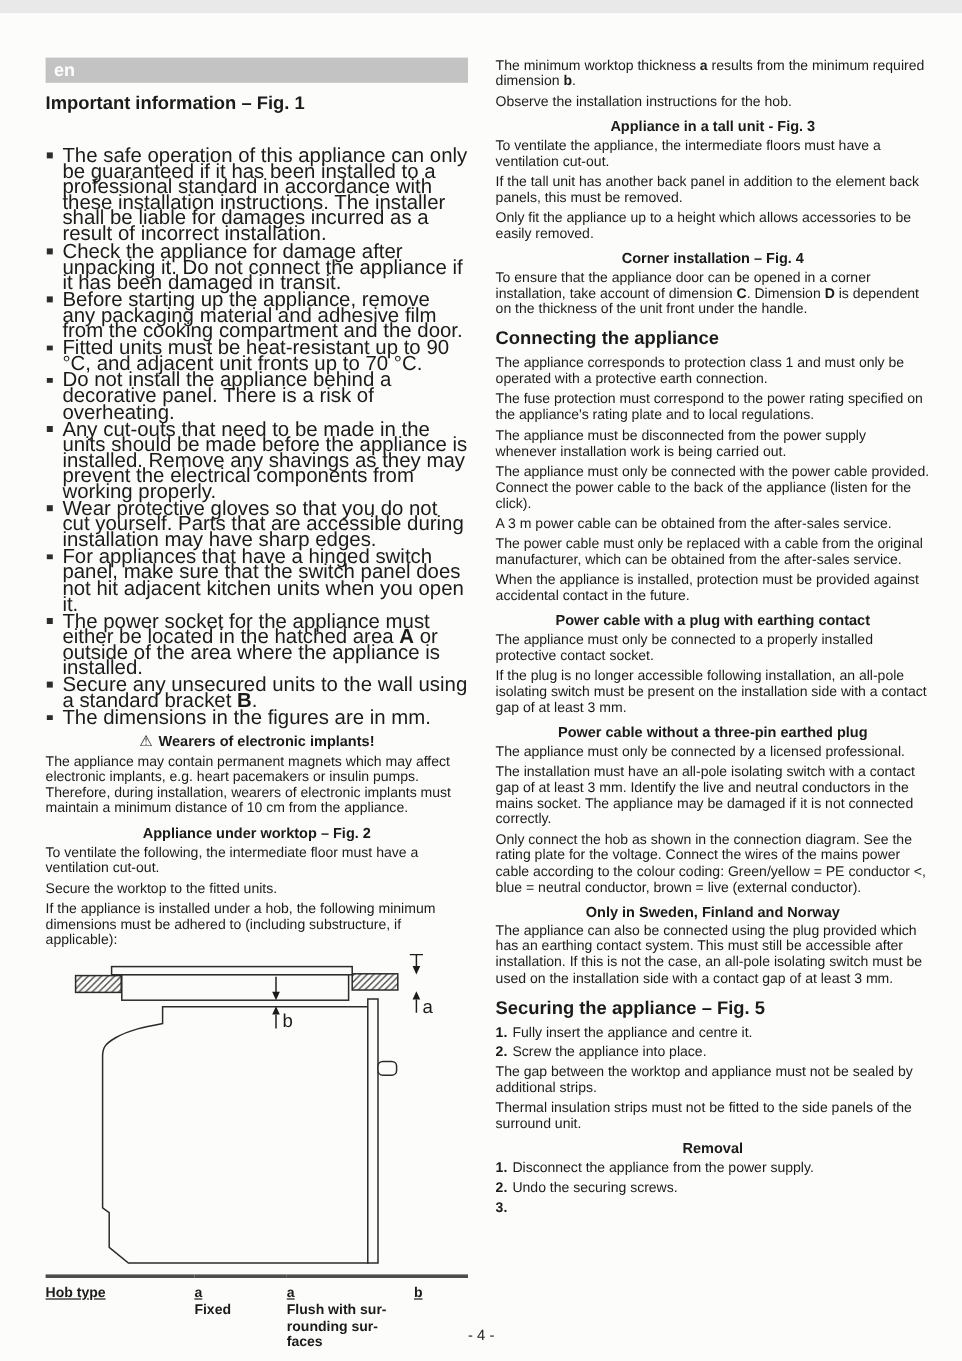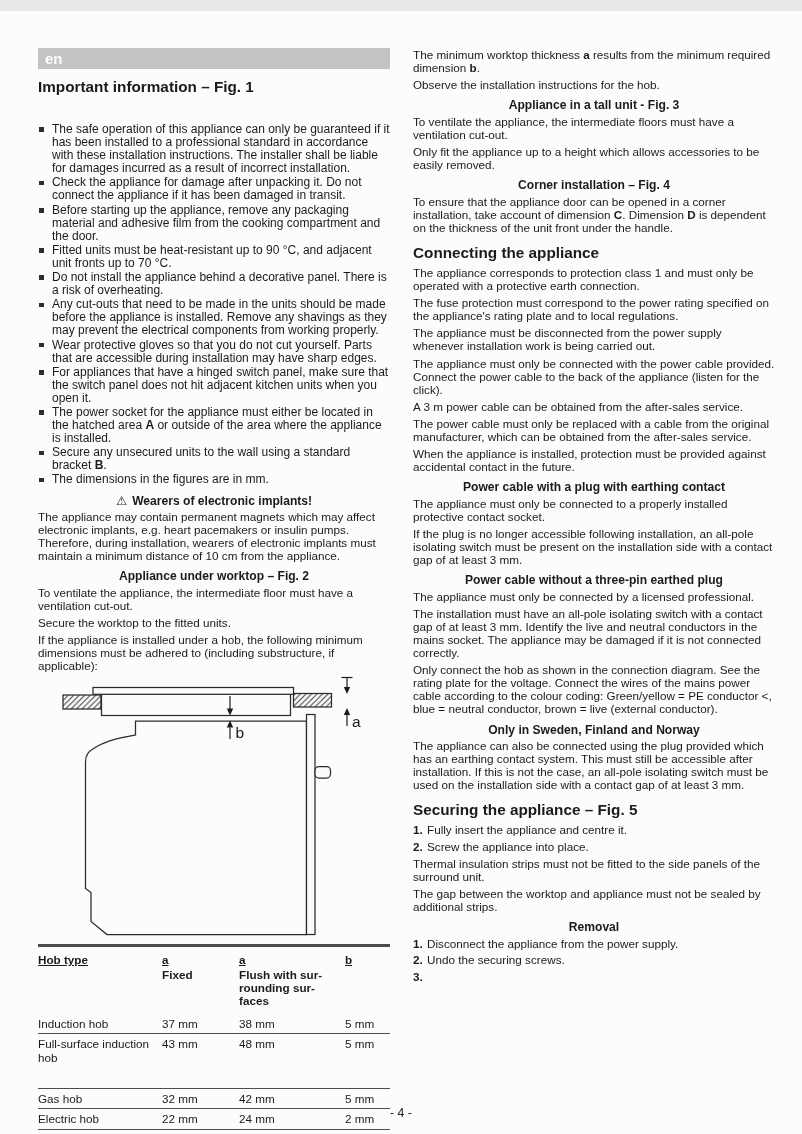--- a/index.html
+++ b/index.html
@@ -18,21 +18,21 @@
     box-sizing:border-box; margin-bottom:9px;
   }
 
   .blocks p { font-size:11.7px; line-height:13.1px; margin:0 0 4px; }
   .blocks h1 { font-size:15.3px; line-height:18px; margin:10px 0 4px; font-weight:bold; }
   .blocks > h1:first-child { margin-top:0; margin-bottom:27px; }
   .blocks h2 { font-size:12.1px; line-height:14px; margin:7px 0 2.5px; font-weight:bold;text-align:center; }
   .warn-icon { font-family:"DejaVu Sans",sans-serif; font-size:12.5px; margin-right:5px; font-weight:normal; }
 
   ul.bullets { list-style:none; margin:0 0 2px; padding:0; }
-  ul.bullets li { font-size:12px; line-height:13.1px; padding-left:14px; position:relative; margin:0 0 1px; }
+  ul.bullets li { font-size:17px; line-height:13.1px; padding-left:14px; position:relative; margin:0 0 1px; }
   .bullet-sq { position:absolute; left:1px; top:4.4px; width:4.6px; height:4.6px; background:#2d2d2d; }
 
   .ol-item { font-size:11.7px; line-height:13.1px; padding-left:14px; position:relative; margin:0 0 3.5px; }
   .ol-num { position:absolute; left:0; font-weight:bold; }
 
   .figure { margin-top:2px; }
   .figure svg { display:block; }
 
   table.hob-table { width:100%; border-collapse:collapse; border-top:3px solid #4c4c4c; margin-top:4px; table-layout:fixed; }
   .hob-table th, .hob-table td {
@@ -65,21 +65,21 @@
             <li><span class="bullet-sq"></span><span>Any cut-outs that need to be made in the units should be made before the appliance is installed. Remove any shavings as they may prevent the electrical components from working properly.</span></li>
             <li><span class="bullet-sq"></span><span>Wear protective gloves so that you do not cut yourself. Parts that are accessible during installation may have sharp edges.</span></li>
             <li><span class="bullet-sq"></span><span>For appliances that have a hinged switch panel, make sure that the switch panel does not hit adjacent kitchen units when you open it.</span></li>
             <li><span class="bullet-sq"></span><span>The power socket for the appliance must either be located in the hatched area <b>A</b> or outside of the area where the appliance is installed.</span></li>
             <li><span class="bullet-sq"></span><span>Secure any unsecured units to the wall using a standard bracket <b>B</b>.</span></li>
             <li><span class="bullet-sq"></span><span>The dimensions in the figures are in mm.</span></li>
           </ul>
           <h2><span class="warn-icon">⚠</span>Wearers of electronic implants!</h2>
           <p>The appliance may contain permanent magnets which may affect electronic implants, e.g. heart pacemakers or insulin pumps. Therefore, during installation, wearers of electronic implants must maintain a minimum distance of 10 cm from the appliance.</p>
           <h2>Appliance under worktop – Fig. 2</h2>
-          <p>To ventilate the appliance, the intermediate floor must have a ventilation cut-out.</p>
+          <p>To ventilate the following, the intermediate floor must have a ventilation cut-out.</p>
           <p>Secure the worktop to the fitted units.</p>
           <p>If the appliance is installed under a hob, the following minimum dimensions must be adhered to (including substructure, if applicable):</p>
           <div class="figure">
   <svg width="352" height="264" viewBox="0 0 352 264">
     <defs>
       <pattern id="hatch" width="5.5" height="5.5" patternUnits="userSpaceOnUse">
         <path d="M-1,6.5 L6.5,-1 M-3.75,3.75 L3.75,-3.75 M1.75,9.25 L9.25,1.75" stroke="#3c3c3c" stroke-width="1.05"></path>
       </pattern>
     </defs>
     <g stroke="#2b2b2b" stroke-width="1.25" fill="none">
@@ -159,20 +159,21 @@
             </tbody>
           </table>
         </div>
     </div>
     <div class="col-right">
       <div class="blocks">
           <p>The minimum worktop thickness <b>a</b> results from the minimum required dimension <b>b</b>.</p>
           <p>Observe the installation instructions for the hob.</p>
           <h2>Appliance in a tall unit - Fig. 3</h2>
           <p>To ventilate the appliance, the intermediate floors must have a ventilation cut-out.</p>
+          <p>If the tall unit has another back panel in addition to the element back panels, this must be removed.</p>
           <p>Only fit the appliance up to a height which allows accessories to be easily removed.</p>
           <h2>Corner installation – Fig. 4</h2>
           <p>To ensure that the appliance door can be opened in a corner installation, take account of dimension <b>C</b>. Dimension <b>D</b> is dependent on the thickness of the unit front under the handle.</p>
           <h1>Connecting the appliance</h1>
           <p>The appliance corresponds to protection class 1 and must only be operated with a protective earth connection.</p>
           <p>The fuse protection must correspond to the power rating specified on the appliance's rating plate and to local regulations.</p>
           <p>The appliance must be disconnected from the power supply whenever installation work is being carried out.</p>
           <p>The appliance must only be connected with the power cable provided. Connect the power cable to the back of the appliance (listen for the click).</p>
           <p>A 3 m power cable can be obtained from the after-sales service.</p>
           <p>The power cable must only be replaced with a cable from the original manufacturer, which can be obtained from the after-sales service.</p>
@@ -182,22 +183,22 @@
           <p>If the plug is no longer accessible following installation, an all-pole isolating switch must be present on the installation side with a contact gap of at least 3 mm.</p>
           <h2>Power cable without a three-pin earthed plug</h2>
           <p>The appliance must only be connected by a licensed professional.</p>
           <p>The installation must have an all-pole isolating switch with a contact gap of at least 3 mm. Identify the live and neutral conductors in the mains socket. The appliance may be damaged if it is not connected correctly.</p>
           <p>Only connect the hob as shown in the connection diagram. See the rating plate for the voltage. Connect the wires of the mains power cable according to the colour coding: Green/yellow = PE conductor &lt;, blue = neutral conductor, brown = live (external conductor).</p>
           <h2>Only in Sweden, Finland and Norway</h2>
           <p>The appliance can also be connected using the plug provided which has an earthing contact system. This must still be accessible after installation. If this is not the case, an all-pole isolating switch must be used on the installation side with a contact gap of at least 3 mm.</p>
           <h1>Securing the appliance – Fig. 5</h1>
           <div class="ol-item"><b class="ol-num">1.</b><span>Fully insert the appliance and centre it.</span></div>
           <div class="ol-item"><b class="ol-num">2.</b><span>Screw the appliance into place.</span></div>
+          <p>The gap between the worktop and appliance must not be sealed by additional strips.</p>
           <p>Thermal insulation strips must not be fitted to the side panels of the surround unit.</p>
-          <p>The gap between the worktop and appliance must not be sealed by additional strips.</p>
           <h2>Removal</h2>
           <div class="ol-item"><b class="ol-num">1.</b><span>Disconnect the appliance from the power supply.</span></div>
           <div class="ol-item"><b class="ol-num">2.</b><span>Undo the securing screws.</span></div>
           <div class="ol-item"><b class="ol-num">3.</b></div>
         </div>
     </div>
   </div>
   <div class="footer">- 4 -</div>
 </div>
 

